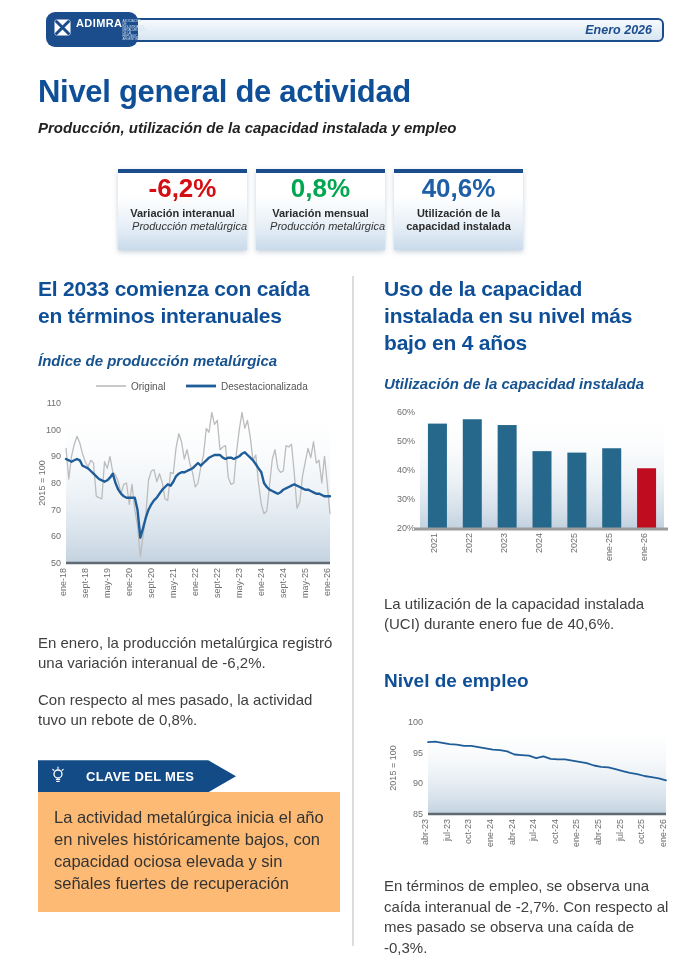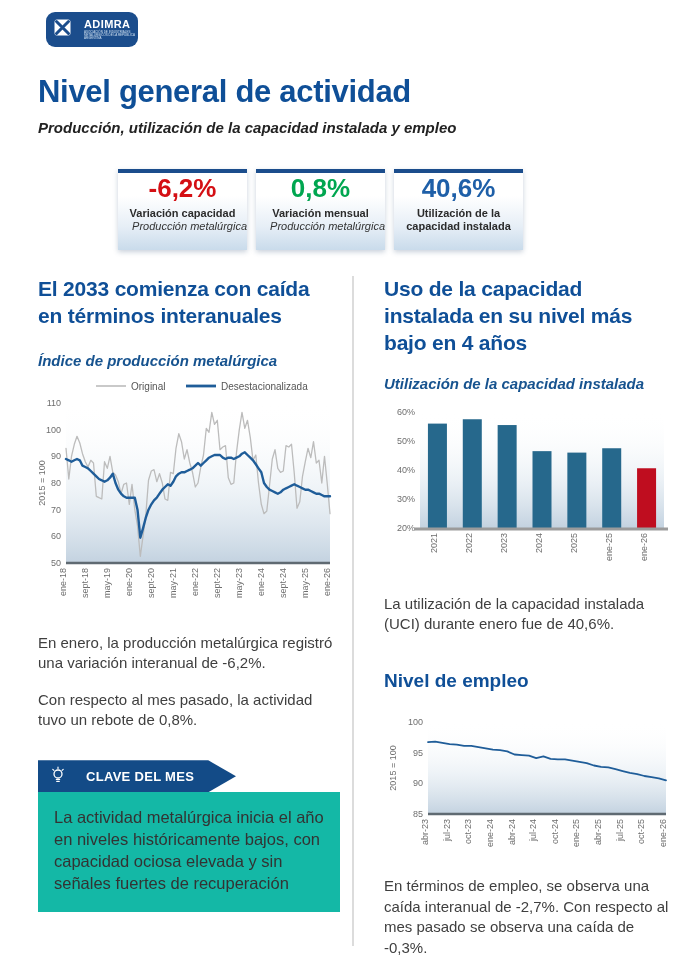--- a/index.html
+++ b/index.html
@@ -7,21 +7,21 @@
         font-family:"Liberation Sans",sans-serif;}
 
   
   .header-bar{position:absolute;left:46px;top:18px;width:618px;height:24px;
     border:2px solid #1b4d8c;border-radius:6px;
     background:linear-gradient(180deg,#f7fafd 0%,#e3edf6 60%,#d8e6f2 100%);
     display:flex;align-items:center;justify-content:flex-end;box-sizing:border-box;}
   .edition{font-size:12.5px;font-style:italic;font-weight:bold;color:#1b4d8c;padding-right:10px;}
   .logo-pill{position:absolute;left:46px;top:12px;width:92px;height:35px;background:#1b4d8c;
     border-radius:9px;display:flex;align-items:center;gap:5px;padding-left:8px;box-sizing:border-box;z-index:2;}
-  .logo-txt{display:flex;flex-direction:column;line-height:1;margin-left:8px;}
+  .logo-txt{display:flex;flex-direction:row;line-height:1;}
   .logo-name{color:#fff;font-weight:bold;font-size:11px;letter-spacing:.4px;}
   .logo-sub{color:#cfe0f0;font-size:3px;margin-top:1.5px;max-width:62px;}
 
   
   .h1{position:absolute;left:38px;top:74px;width:620px;font-size:31px;font-weight:800;
       color:#0f4f97;letter-spacing:-.3px;}
   .subtitle{position:absolute;left:38px;top:119px;width:620px;font-size:15px;font-style:italic;
       font-weight:600;color:#222;}
 
   
@@ -40,55 +40,58 @@
   .h2{font-size:21px;font-weight:800;color:#0f4f97;line-height:1.28;margin:0 0 22px 0;letter-spacing:-.2px;}
   .h2-r{margin-bottom:18px;}
   .chart-title{font-size:15px;font-style:italic;font-weight:600;color:#17538f;margin:0 0 8px 0;}
   .body-p{font-size:15px;color:#3f3f3f;line-height:1.36;margin:16px 0 0 0;width:296px;}
 
   
   .clave-banner{width:198px;height:32px;margin-top:30px;background:#134b87;color:#fff;
     display:flex;align-items:center;gap:20px;padding-left:12px;box-sizing:border-box;
     font-size:13px;font-weight:bold;letter-spacing:.3px;position:relative;z-index:1;
     clip-path:polygon(0 0,86% 0,100% 50%,86% 100%,0 100%);}
-  .clave-box{width:302px;box-sizing:border-box;background:#14b8a6;padding:15px 16px 18px 16px;}
+  .clave-box{width:302px;box-sizing:border-box;background:#fdba74;padding:15px 16px 18px 16px;}
   .clave-text{font-size:16.5px;color:#333;line-height:1.32;margin:0;}
 
   .h3{font-size:19px;font-weight:800;color:#0f4f97;margin:36px 0 10px 0;}
 
   svg text{font-family:"Liberation Sans",sans-serif;}
   .tick{font-size:9px;fill:#6e6e6e;}
   .legend{font-size:10px;fill:#555;}
   .chart{display:block;margin-left:-2px;}
 </style>
 </head>
 <body>
 
 <div class="page">
 
+  <div class="header-bar">
+    <span class="edition">Enero 2026</span>
+  </div>
   <div class="logo-pill">
     <span>
       <svg width="17" height="17" viewBox="0 0 17 17">
         <rect x="0.5" y="0.5" width="16" height="16" rx="2.5" fill="#ffffff"></rect>
         <path d="M2.5 2.5 L14.5 14.5 M14.5 2.5 L2.5 14.5" stroke="#1b4d8c" stroke-width="3" stroke-linecap="round"></path>
       </svg>
     </span>
     <span class="logo-txt">
       <span class="logo-name">ADIMRA</span>
       <span class="logo-sub">ASOCIACIÓN DE INDUSTRIALES METALÚRGICOS DE LA REPÚBLICA ARGENTINA</span>
     </span>
   </div>
 
   <div class="h1">Nivel general de actividad</div>
   <div class="subtitle">Producción, utilización de la capacidad instalada y empleo</div>
 
   <div class="stats">
     <div class="stat">
       <div class="stat-value" style="color: rgb(212, 15, 20);">-6,2%</div>
-      <div class="stat-label">Variación capacidad</div>
+      <div class="stat-label">Variación interanual</div>
       <div class="stat-sub">Producción metalúrgica</div>
     </div>
     <div class="stat">
       <div class="stat-value" style="color: rgb(0, 166, 80);">0,8%</div>
       <div class="stat-label">Variación mensual</div>
       <div class="stat-sub">Producción metalúrgica</div>
     </div>
     <div class="stat">
       <div class="stat-value" style="color: rgb(30, 95, 168);">40,6%</div>
       <div class="stat-label">Utilización de la capacidad instalada</div>

